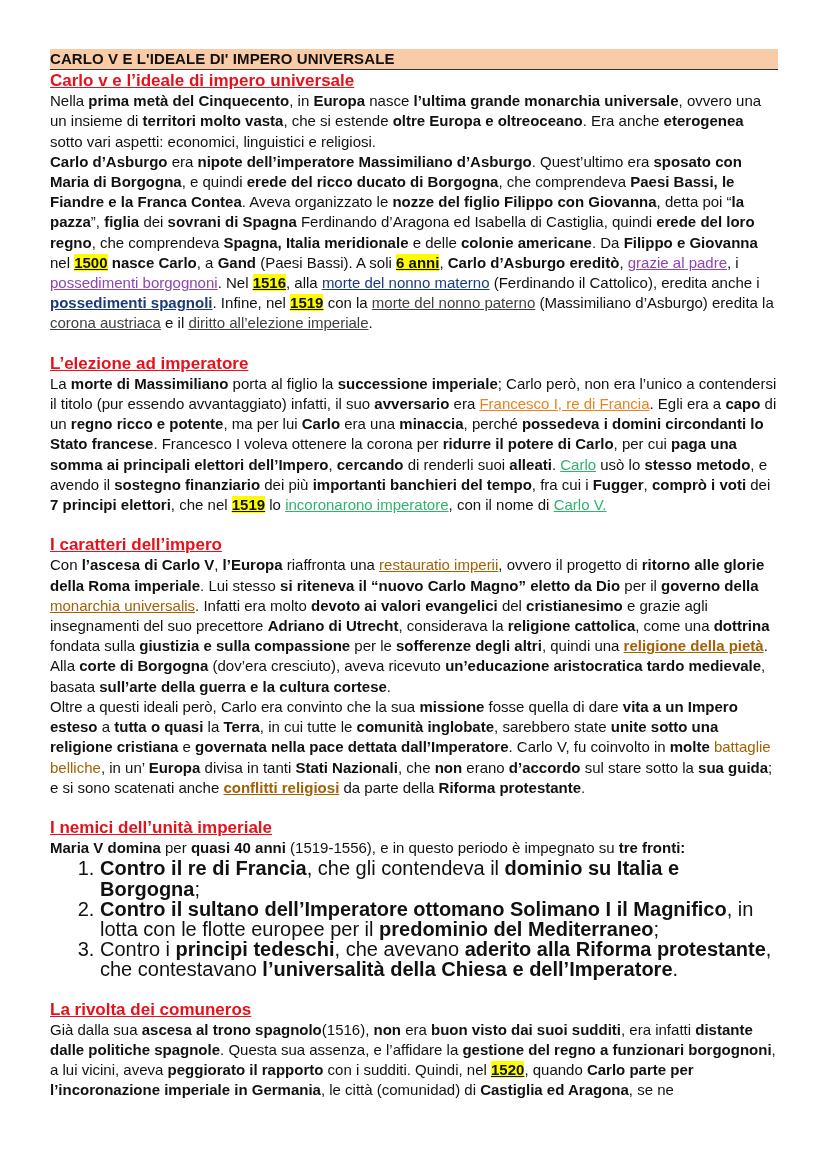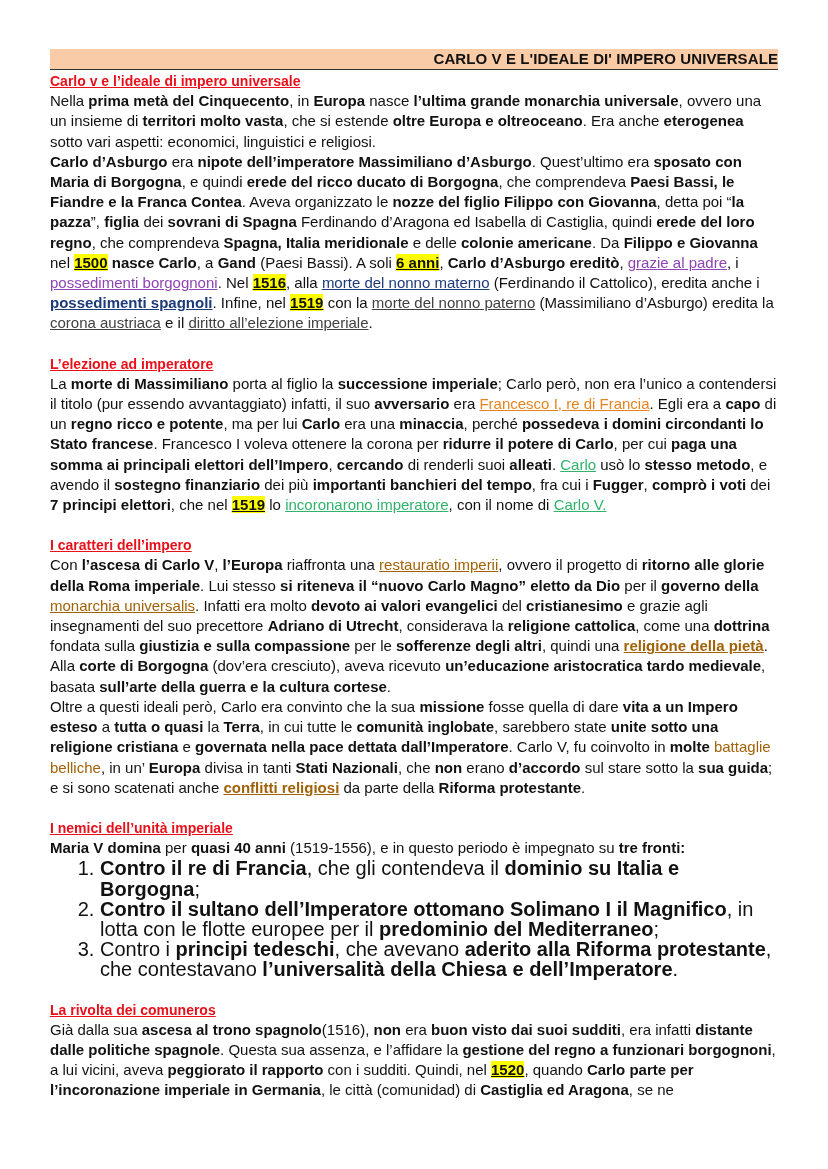--- a/index.html
+++ b/index.html
@@ -1,24 +1,24 @@
 <!DOCTYPE html>
 <html><head>
 <meta charset="utf-8">
 <style>
   html, body { margin: 0; padding: 0; background: #ffffff; }
   body { width: 828px; height: 1169px; position: relative; overflow: hidden;
          font-family: "Liberation Sans", sans-serif; color: #111111; }
   .page { position: absolute; left: 50px; top: 49px; width: 728px; }
   .title-bar { background: #f9cba6; border-bottom: 1.5px solid #333; height: 20px;
-               text-align: right; font-weight: bold; font-size: 15px; line-height: 20px;
+               text-align: left; font-weight: bold; font-size: 15px; line-height: 20px;
                letter-spacing: 0.1px; }
   .section { margin-bottom: 20px; }
   .section.first { margin-top: 1px; }
-  .heading { color: #e8101a; font-weight: bold; text-decoration: underline; font-size: 14px;
+  .heading { color: #e8101a; font-weight: bold; text-decoration: underline; font-size: 17px;
              line-height: 20.2px; display: block; }
   p.para { margin: 0; font-size: 15px; line-height: 20.2px; }
   .b { font-weight: bold; }
   .u { text-decoration: underline; }
   .hl { background: #fdfd00; }
   .c-purple { color: #8e44b2; text-align: right; }
   .c-navy { color: #1c3a7a; }
   .c-blue { color: #404040; }
   .c-orange { color: #e8821e; }
   .c-green { color: #2fb36a; }

